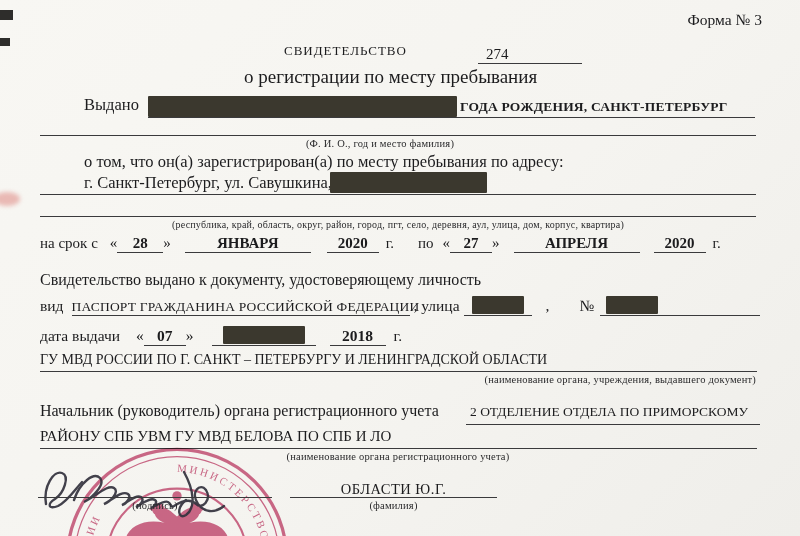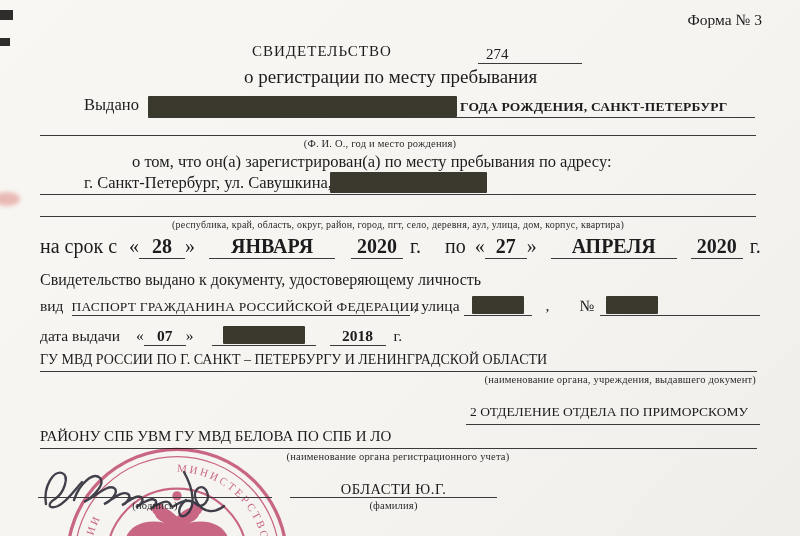--- a/index.html
+++ b/index.html
@@ -9,21 +9,21 @@
     font-family:"Liberation Serif","DejaVu Serif",serif;
     color:#1c1c1e;
   }
   .abs{position:absolute;}
   .rule{position:absolute;height:0;border-bottom:1.3px solid #3a3a3c;}
   .caption{font-size:10.5px;color:#2a2a2c;text-align:center;letter-spacing:.2px;}
   .redact{position:absolute;background:#3b382e;border-radius:1px;}
   .fill{display:inline-block;border-bottom:1.3px solid #3a3a3c;text-align:center;font-weight:bold;}
   .row{position:absolute;display:flex;align-items:baseline;white-space:nowrap;}
   .b{font-weight:bold;}
-  .title{font-size:15px;letter-spacing:1px;}
+  .title{font-size:13px;letter-spacing:1px;margin-left:32px;}
   .body-text{font-size:16.5px;}
   .cond{font-size:13.5px;letter-spacing:.2px;}
   .stamp-svg{position:absolute;left:58px;top:440px;opacity:.82;filter:blur(.4px);mix-blend-mode:multiply;}
   .sig-svg{position:absolute;left:38px;top:460px;}
   .artifact{position:absolute;background:#2e2d2b;}
   .pink-smudge{position:absolute;background:#e9b9b4;filter:blur(2px);border-radius:50%;}
 </style>
 </head>
 <body>
 
@@ -38,30 +38,30 @@
   <div class="abs title" style="left:252px;top:43px;">СВИДЕТЕЛЬСТВО</div>
   <span class="abs" style="left:478px;top:46px;width:96px;border-bottom:1.3px solid #3a3a3c;font-size:15px;padding-left:8px;">274</span>
   <div class="abs" style="left:244px;top:66px;font-size:19px;">о регистрации по месту пребывания</div>
 
   <div class="abs body-text" style="left:84px;top:95px;">Выдано</div>
   <div class="redact" style="left:148px;top:96px;width:309px;height:21px;"></div>
   <div class="abs b" style="left:460px;top:99px;font-size:13.5px;letter-spacing:.2px;">ГОДА РОЖДЕНИЯ, САНКТ-ПЕТЕРБУРГ</div>
   <div class="rule" style="left:148px;top:117px;width:607px;"></div>
 
   <div class="rule" style="left:40px;top:135px;width:716px;"></div>
-  <div class="abs caption" style="left:40px;top:138px;width:680px;">(Ф. И. О., год и место рождения)</div>
+  <div class="abs caption" style="left:40px;top:138px;width:680px;">(Ф. И. О., год и место фамилия)</div>
 
-  <div class="abs body-text" style="left:84px;top:152px;margin-left:48px;">о том, что он(а) зарегистрирован(а) по месту пребывания по адресу:</div>
+  <div class="abs body-text" style="left:84px;top:152px;">о том, что он(а) зарегистрирован(а) по месту пребывания по адресу:</div>
   <div class="abs body-text" style="left:84px;top:173px;">г. Санкт-Петербург, ул. Савушкина, дом</div>
   <div class="redact" style="left:330px;top:172px;width:157px;height:21px;"></div>
   <div class="rule" style="left:40px;top:194px;width:716px;"></div>
   <div class="rule" style="left:40px;top:216px;width:716px;"></div>
   <div class="abs caption" style="left:40px;top:219px;width:716px;font-size:10px;">(республика, край, область, округ, район, город, пгт, село, деревня, аул, улица, дом, корпус, квартира)</div>
 
-  <div class="row" style="left:40px;top:235px;font-size:20px;">
+  <div class="row" style="left:40px;top:235px;font-size:15px;">
     <span>на срок с</span>
     <span style="margin-left:12px;">«</span>
     <span class="fill" style="width:46px;">28</span>
     <span>»</span>
     <span class="fill" style="width:126px;margin-left:14px;">ЯНВАРЯ</span>
     <span class="fill" style="width:52px;margin-left:16px;">2020</span>
     <span style="margin-left:7px;">г.</span>
     <span style="margin-left:24px;">по</span>
     <span style="margin-left:9px;">«</span>
     <span class="fill" style="width:42px;">27</span>
@@ -96,20 +96,21 @@
       <span class="redact" style="position:relative;display:inline-block;width:82px;height:18px;top:3px;"></span>
     </span>
     <span class="fill" style="width:56px;margin-left:14px;">2018</span>
     <span style="margin-left:8px;">г.</span>
   </div>
 
   <div class="abs" style="left:40px;top:352px;width:717px;font-size:14px;">ГУ  МВД  РОССИИ  ПО  Г. САНКТ – ПЕТЕРБУРГУ  И  ЛЕНИНГРАДСКОЙ  ОБЛАСТИ</div>
   <div class="rule" style="left:40px;top:371px;width:717px;"></div>
   <div class="abs caption" style="left:40px;top:374px;width:716px;text-align:right;">(наименование органа, учреждения, выдавшего документ)</div>
 
+  <div class="abs body-text" style="left:40px;top:402px;font-size:16px;">Начальник (руководитель) органа регистрационного учета</div>
   <div class="abs" style="left:470px;top:404px;font-size:13.5px;">2 ОТДЕЛЕНИЕ ОТДЕЛА  ПО ПРИМОРСКОМУ</div>
   <div class="rule" style="left:466px;top:424px;width:294px;"></div>
   <div class="abs" style="left:40px;top:428px;font-size:15px;">РАЙОНУ СПБ УВМ  ГУ  МВД БЕЛОВА  ПО СПБ  И  ЛО</div>
   <div class="rule" style="left:40px;top:448px;width:717px;"></div>
   <div class="abs caption" style="left:40px;top:451px;width:716px;">(наименование органа регистрационного учета)</div>
 
   <svg class="stamp-svg" width="238" height="238" viewBox="0 0 230 230">
     <g stroke="var(--stamp,#c64a73)" fill="none">
       <circle cx="115" cy="115" r="106" stroke-width="3.2"></circle>
       <circle cx="115" cy="115" r="99" stroke-width="1.2"></circle>

